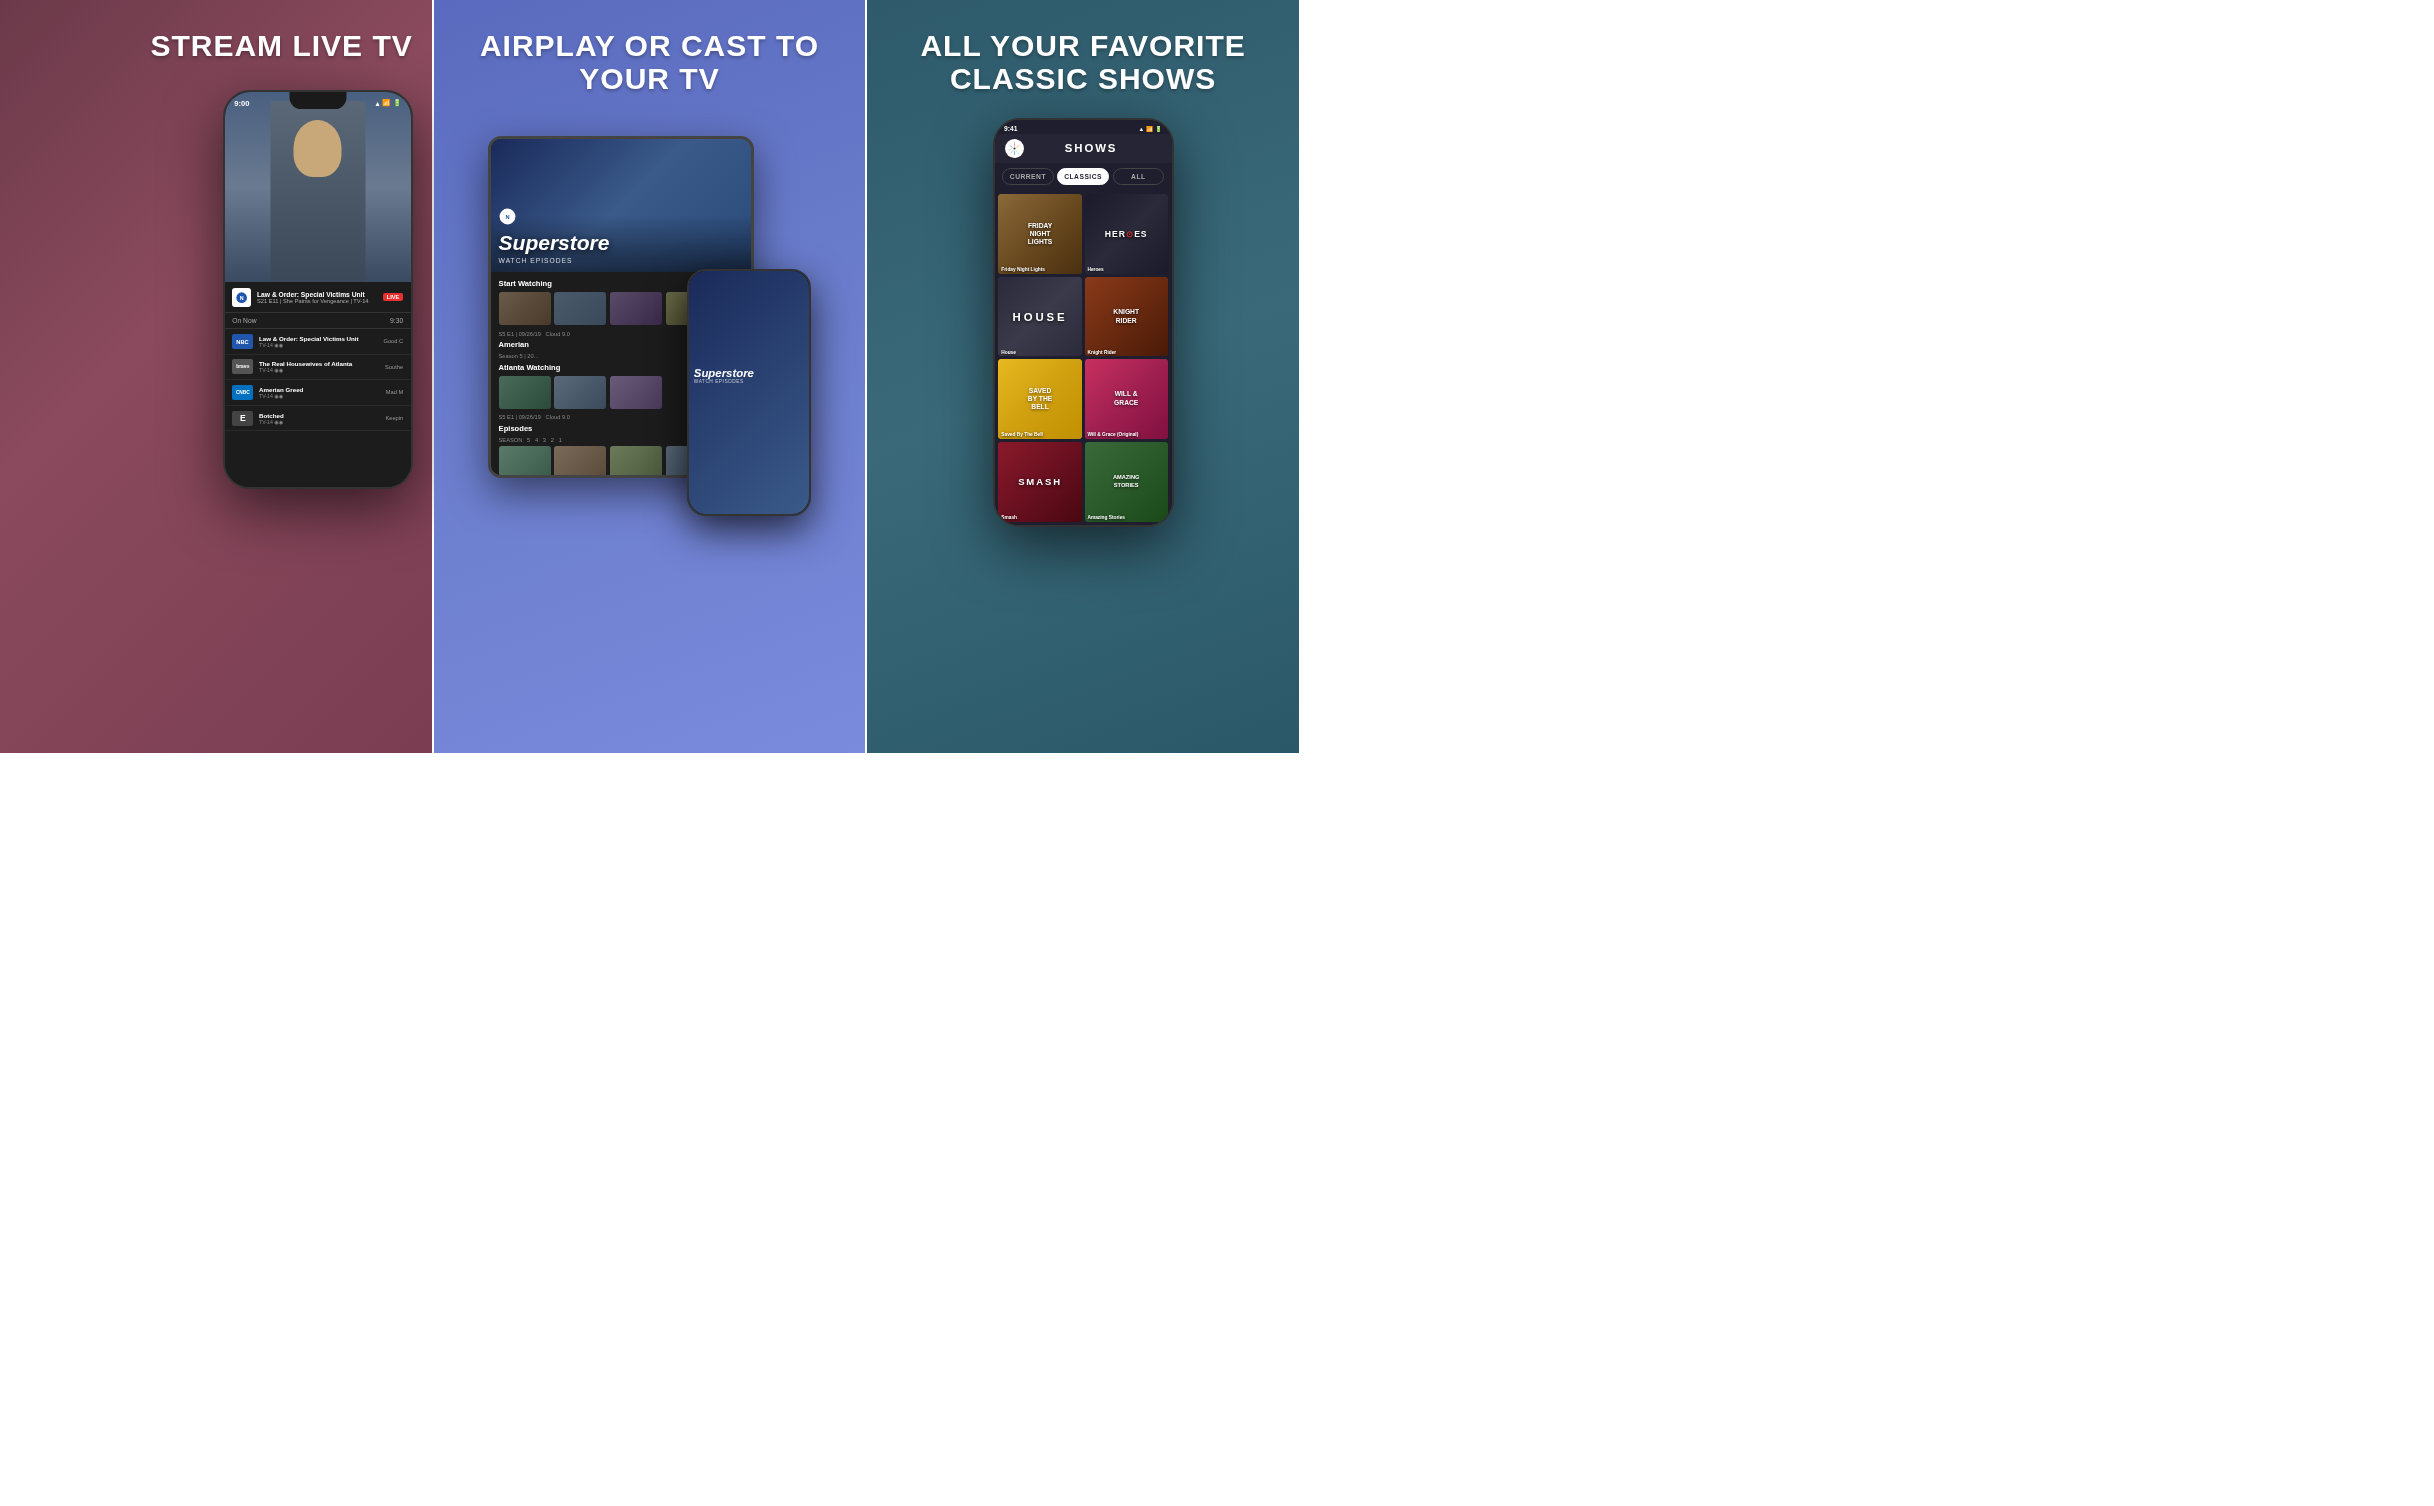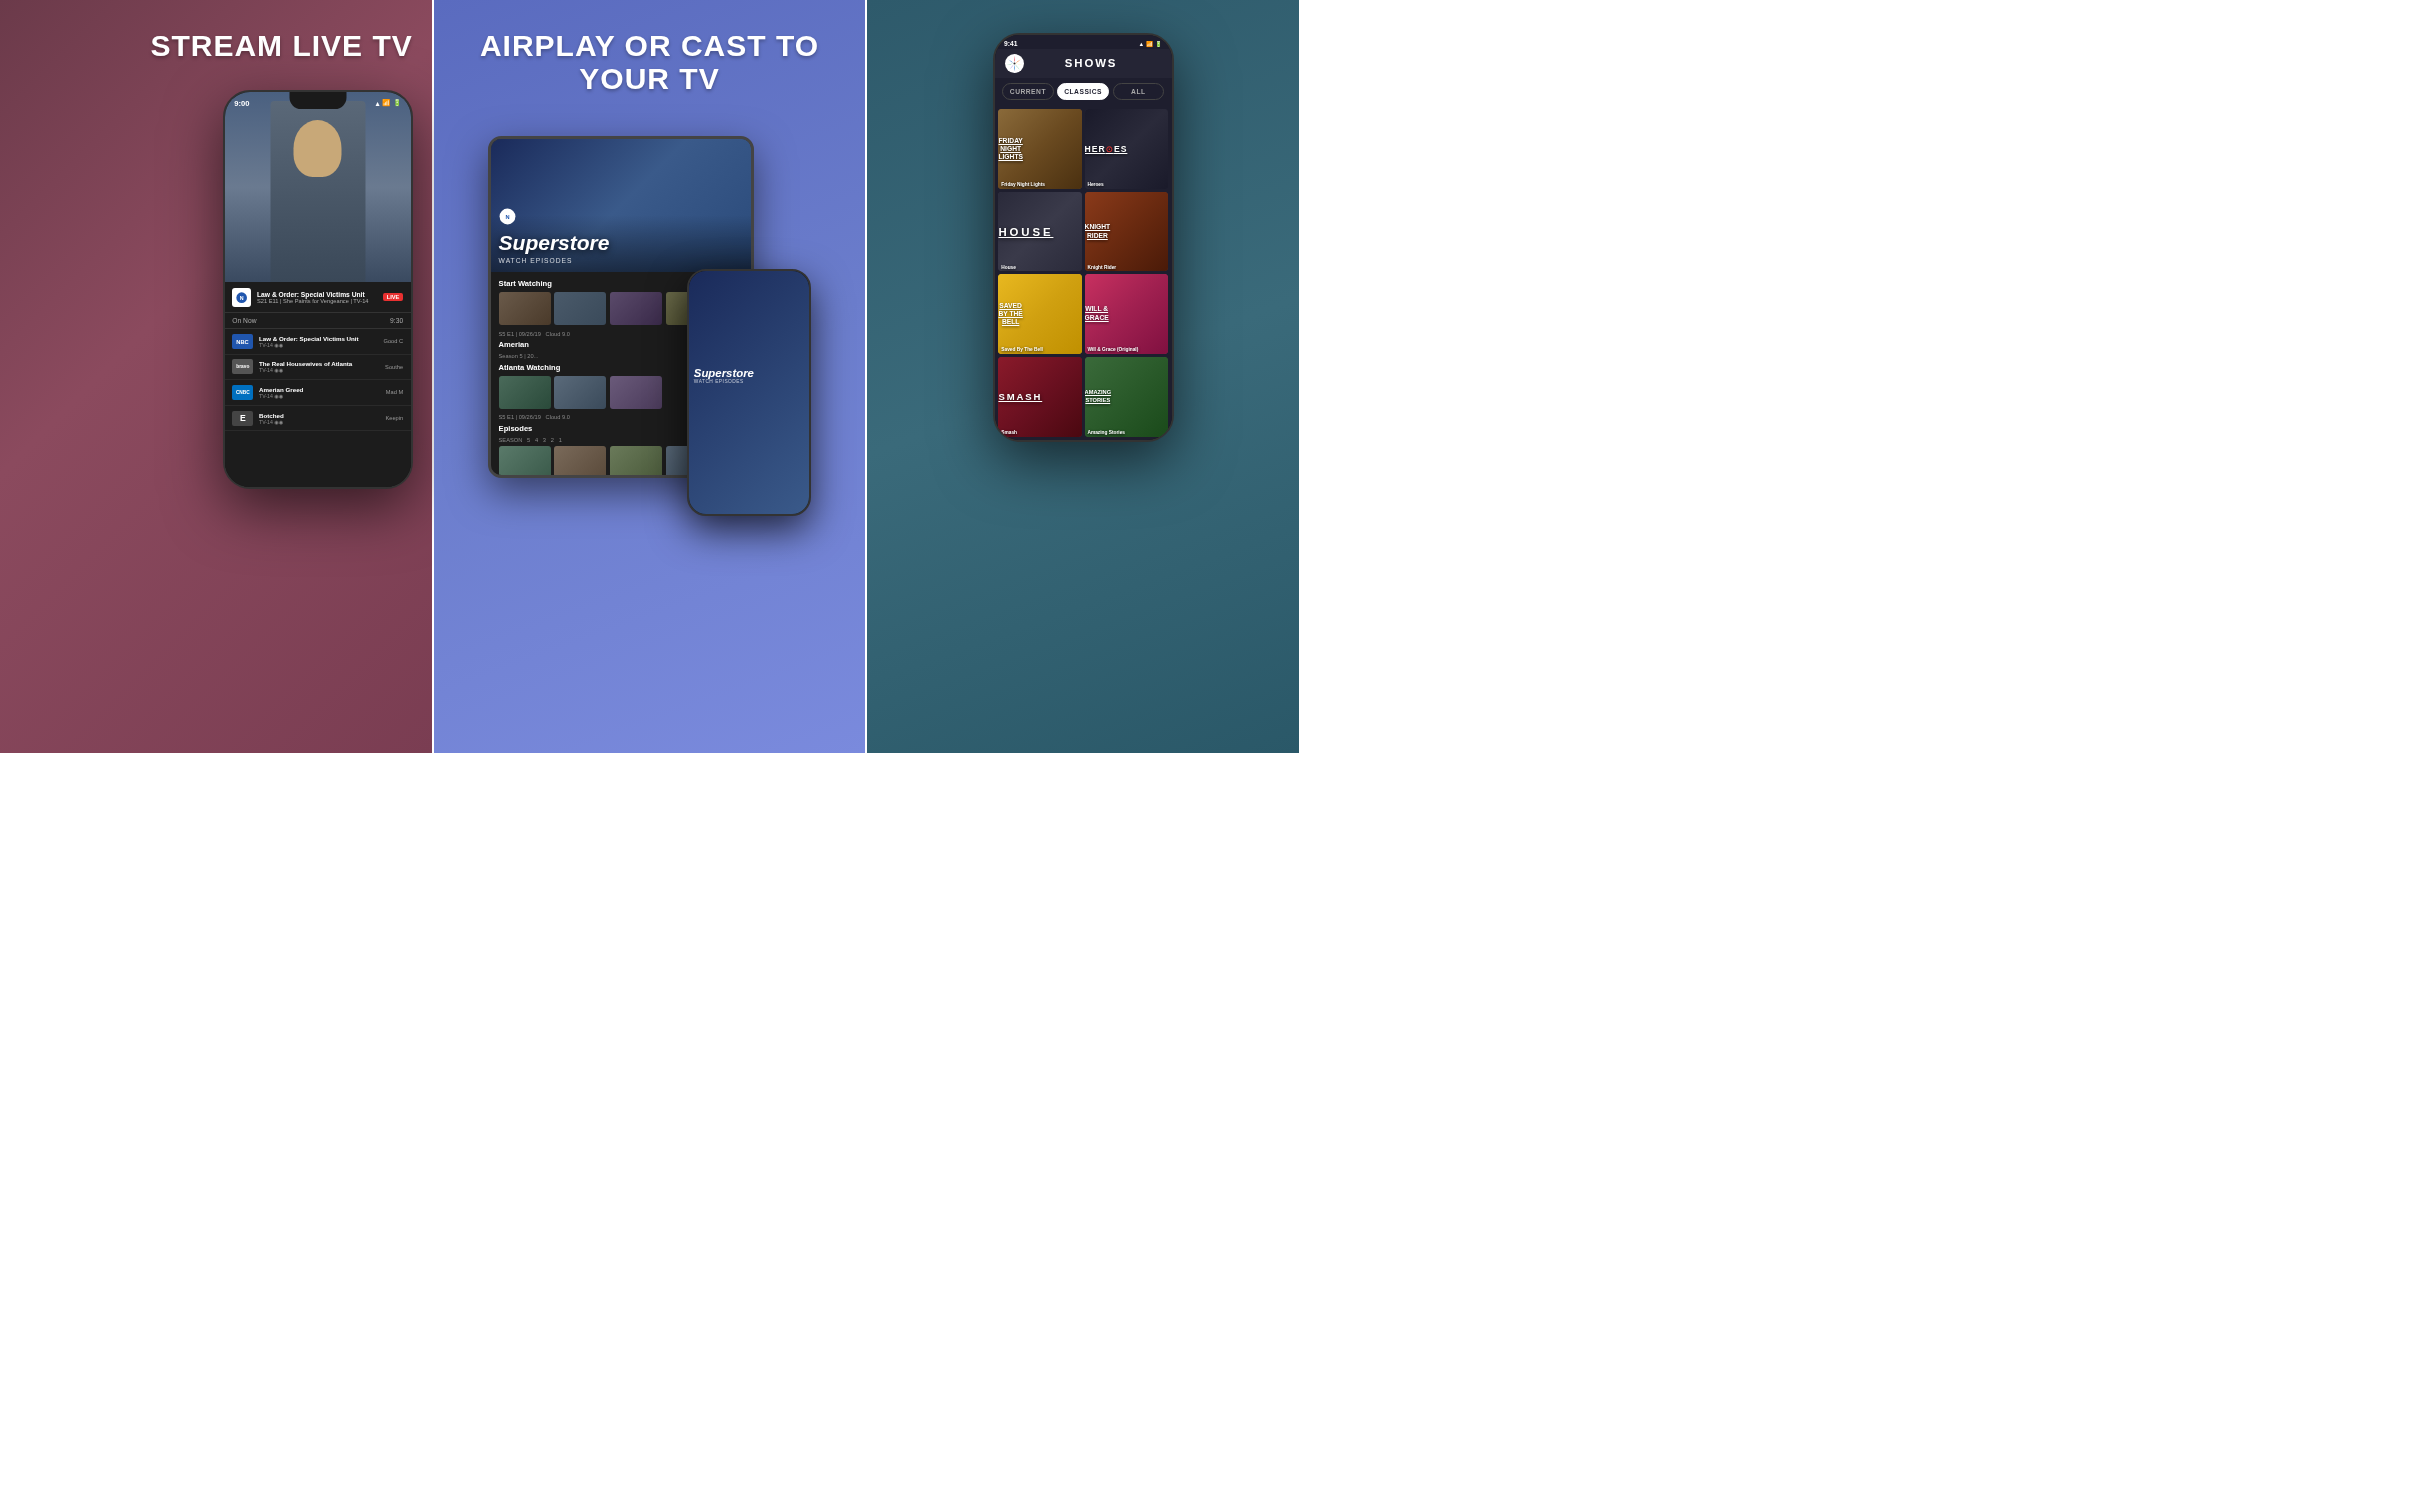--- a/index.html
+++ b/index.html
@@ -466,28 +466,27 @@
       border-radius: 3.8px;
       overflow: hidden;
       position: relative;
     }
 
     .show-card-img {
       width: 100%;
       height: 100%;
       display: flex;
       align-items: center;
-      justify-content: flex-start;
+      justify-content: center;
       font-size: 7.6px;
       font-weight: 900;
       color: white;
       text-align: center;
       position: relative;
       overflow: hidden;
-      text-decoration: underline;
     }
 
     .show-card-label {
       position: absolute;
       bottom: 1.9px;
       left: 2.9px;
       color: white;
       font-size: 4.8px;
       font-weight: bold;
       text-shadow: 0 1px 2.9px rgba(0,0,0,0.9);
@@ -732,20 +731,22 @@
           <div style="color:#888;font-size:4.8px;">S5 E1 | 09/26/19 &nbsp; Cloud 9.0</div>
         </div>
       </div>
     </div>
   </div>
 </div>
 
 <div class="divider"></div>
 
 <div class="panel-3">
+  <div class="panel-title">ALL YOUR FAVORITE
+CLASSIC SHOWS</div>
 
   <div class="phone-3">
     <div class="phone-3-screen">
 
       <div class="phone-3-status">
         <span>9:41</span>
         <div style="display:flex;gap:1.9px;align-items:center;">
           <span style="font-size:5.7px;">▲</span>
           <span style="font-size:5.7px;">📶</span>
           <span style="font-size:5.7px;">🔋</span>

